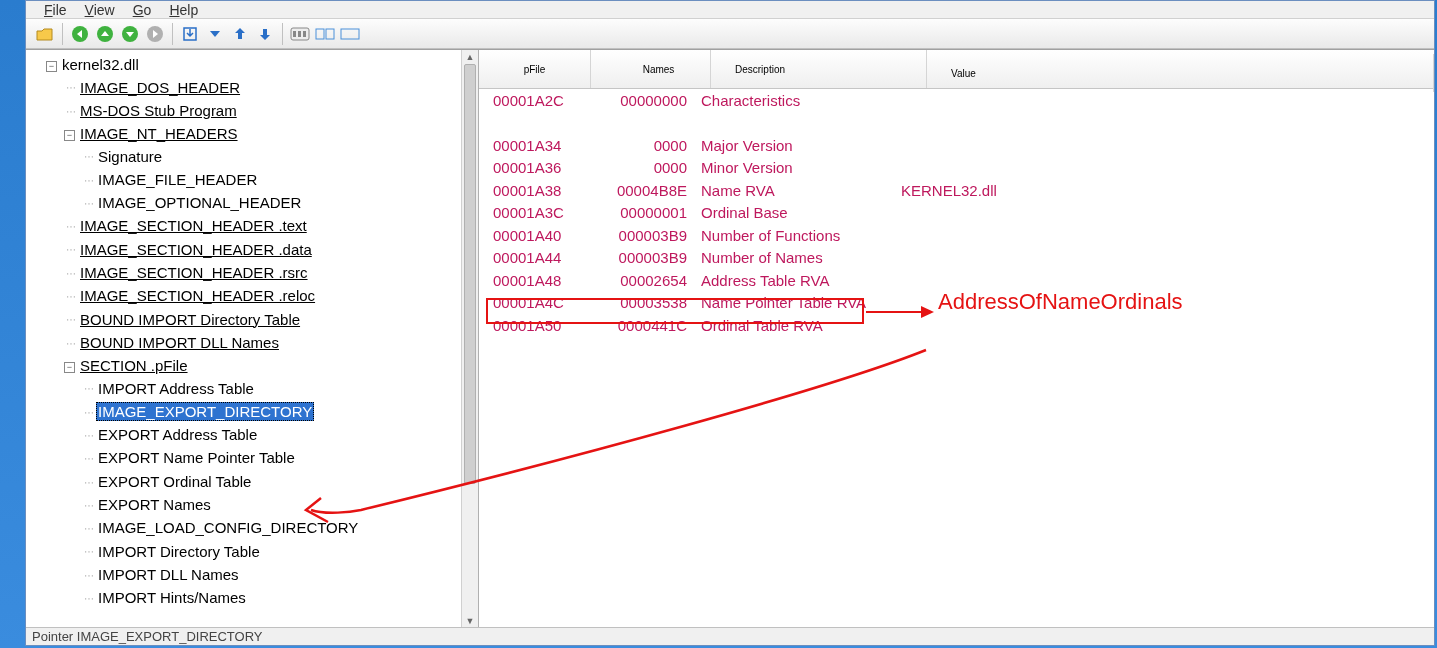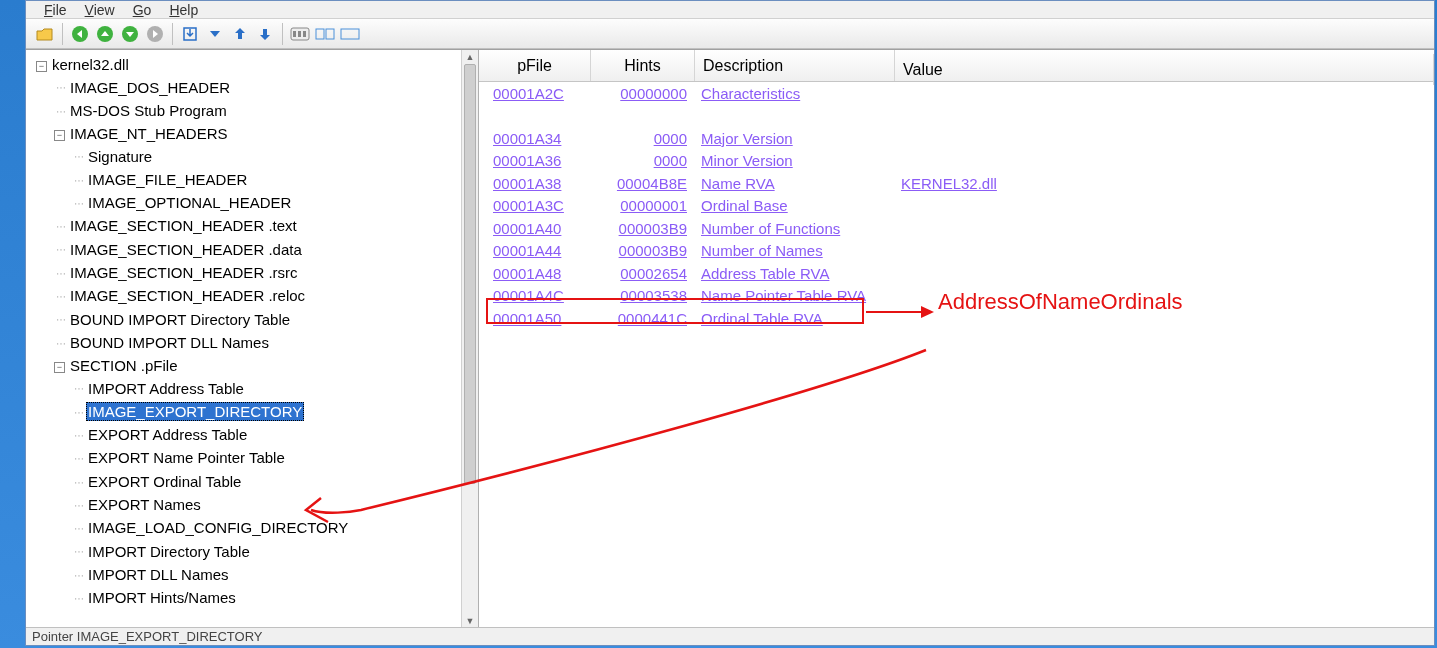--- a/index.html
+++ b/index.html
@@ -68,21 +68,21 @@
   }
   .tree-panel {
     width: 453px;
     border-right:1px solid #b0b0b0;
     position:relative;
     display:flex;
   }
   .tree-scroll {
     flex:1;
     overflow:hidden;
-    padding:4px 0 0 10px;
+    padding:4px 0 0 20px;
     background:#fff;
     position:relative;
   }
   .scrollbar-v {
     width:17px;
     background:#f0f0f0;
     border-left:1px solid #d0d0d0;
     position:relative;
   }
   .scrollbar-v .thumb {
@@ -106,40 +106,41 @@
   .tree-node { white-space:nowrap; line-height:22.5px; position:relative; }
   .tree-label { padding:0 2px; cursor:default; }
   .tree-label.selected { background:#2e73d0; color:#fff; border:1px dotted #000; padding:0 1px;}
   .expander {
     display:inline-block; width:11px; height:11px;
     border:1px solid #888; font-size:9px; line-height:9px;
     text-align:center; vertical-align:middle; margin-right:3px;
     background:#fff; color:#555; cursor:pointer;
   }
   .dotbranch{display:inline-block;width:14px;text-align:center;color:#aaa;font-size:10px;vertical-align:middle;}
-  .ind1{padding-left:18px;}
+  .ind1{padding-left:18px;text-decoration:underline;}
   .ind2{padding-left:36px;}
 
   
   .data-panel { flex:1; background:#fff; overflow:hidden; position:relative;}
   .data-header {
     display:flex;
     border-bottom:1px solid #c5c5c5;
     background:linear-gradient(to bottom,#fff 0%,#efefef 100%);
-    font-size:16px;
+    font-size:10px;
     color:#000;
-    height:32px;
+    height:39px;
     align-items:center;
+    gap:16px;
   }
   .col { border-right:1px solid #d5d5d5; padding:0 8px; height:100%; display:flex; align-items:center;}
   .col-pfile{width:112px; justify-content:center;}
   .col-data{width:104px; justify-content:center;}
   .col-desc{width:200px;}
   .col-value{flex:1;margin-top:8px;}
-  .data-rows{font-size:15px;color:#8b5cf6;text-decoration:underline;}
+  .data-rows{font-size:15px;color:#be185d;}
   .data-row{display:flex;height:22.5px;align-items:center;}
   .data-row .c-pfile{width:112px;text-align:left;padding-left:14px;}
   .data-row .c-data{width:104px;text-align:right;padding-right:8px;}
   .data-row .c-desc{width:200px;padding-left:6px;}
   .data-row .c-value{flex:1;padding-left:6px;}
   .data-row.spacer-row{height:22.5px;}
 
   
   .status-bar{
     height:18px;
@@ -293,21 +294,21 @@
       <div class="scrollbar-v">
         <div class="arrow up">▲</div>
         <div class="thumb"></div>
         <div class="arrow down">▼</div>
       </div>
     </div>
 
     <div class="data-panel">
       <div class="data-header">
         <div class="col col-pfile">pFile</div>
-        <div class="col col-data">Hints</div>
+        <div class="col col-data">Names</div>
         <div class="col col-desc">Description</div>
         <div class="col col-value">Value</div>
       </div>
       <div class="data-rows" id="data-rows">
           <div class="data-row">
             <div class="c-pfile">00001A2C</div>
             <div class="c-data">00000000</div>
             <div class="c-desc">Characteristics</div>
             <div class="c-value"></div>
           </div>

